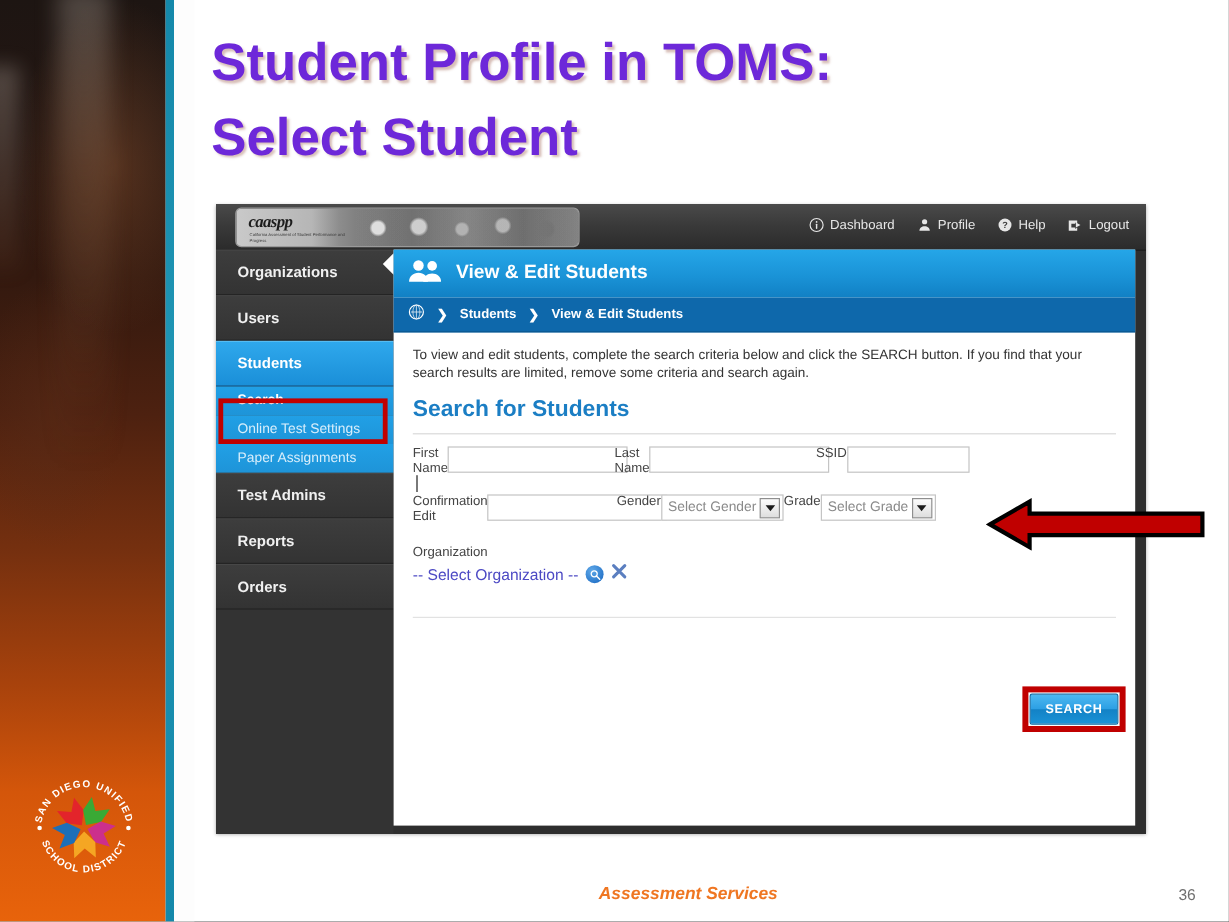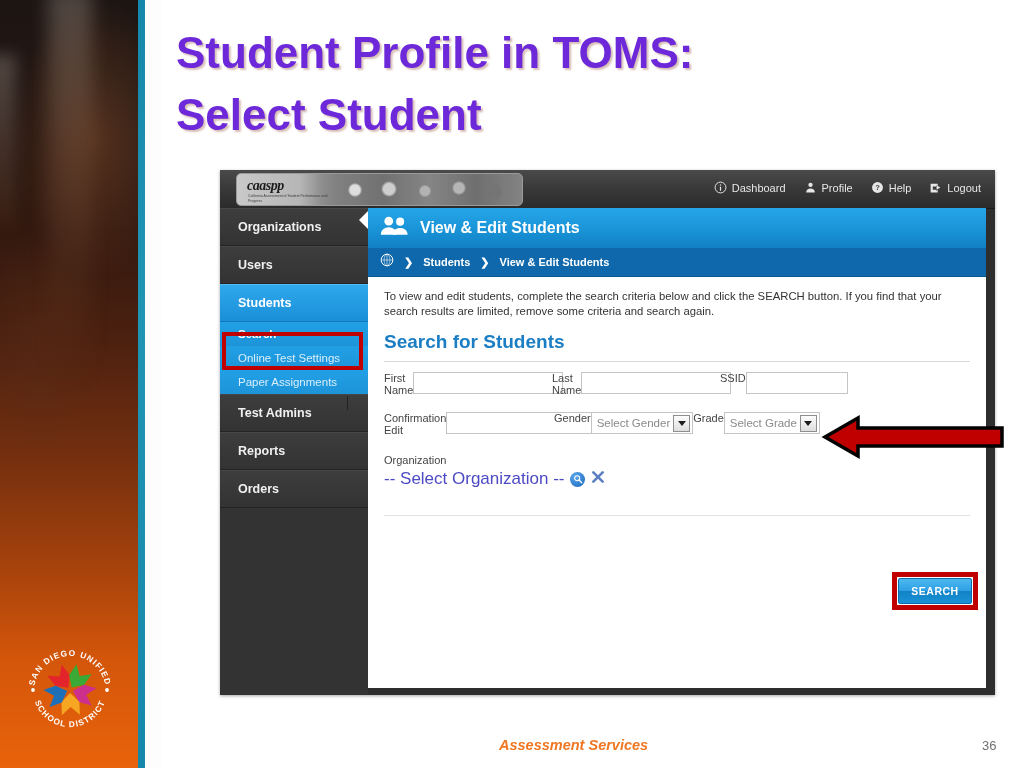--- a/index.html
+++ b/index.html
@@ -84,21 +84,20 @@
   #slide-title .tline { display: block; }
 
   
   #screenshot {
     position: absolute;
     left: 180px; top: 170px;
     width: 775px; height: 525px;
     background: #2e2e2e;
     overflow: hidden;
     box-shadow: 0 1px 3px rgba(0,0,0,0.35);
-    margin-left: 40px;
   }
 
   
   #app-topbar {
     position: absolute;
     left: 0; top: 0;
     width: 775px; height: 38px;
     background: linear-gradient(to bottom, #4a4a4a 0%, #3a3a3a 45%, #2b2b2b 100%);
     border-bottom: 1px solid #1b1b1b;
   }
@@ -330,21 +329,21 @@
     position: absolute;
     left: 347px; top: 396px;
     width: 1px; height: 14px;
     background: #222;
   }
   #org-row { padding: 2px 16px 0 16px; }
   #org-label { color: #444444; font-size: 11px; margin-bottom: 3px; }
   #org-line { display: flex; align-items: center; gap: 6px; }
   #org-link {
     color: #4c49c4;
-    font-size: 17px;
+    font-size: 13px;
     cursor: pointer;
     text-align: center;
   }
   #org-search-icon {
     width: 15px; height: 15px;
     border-radius: 50%;
     background: radial-gradient(circle at 35% 30%, #5fa8e8, #1565c0);
     display: flex; align-items: center; justify-content: center;
     cursor: pointer;
   }

